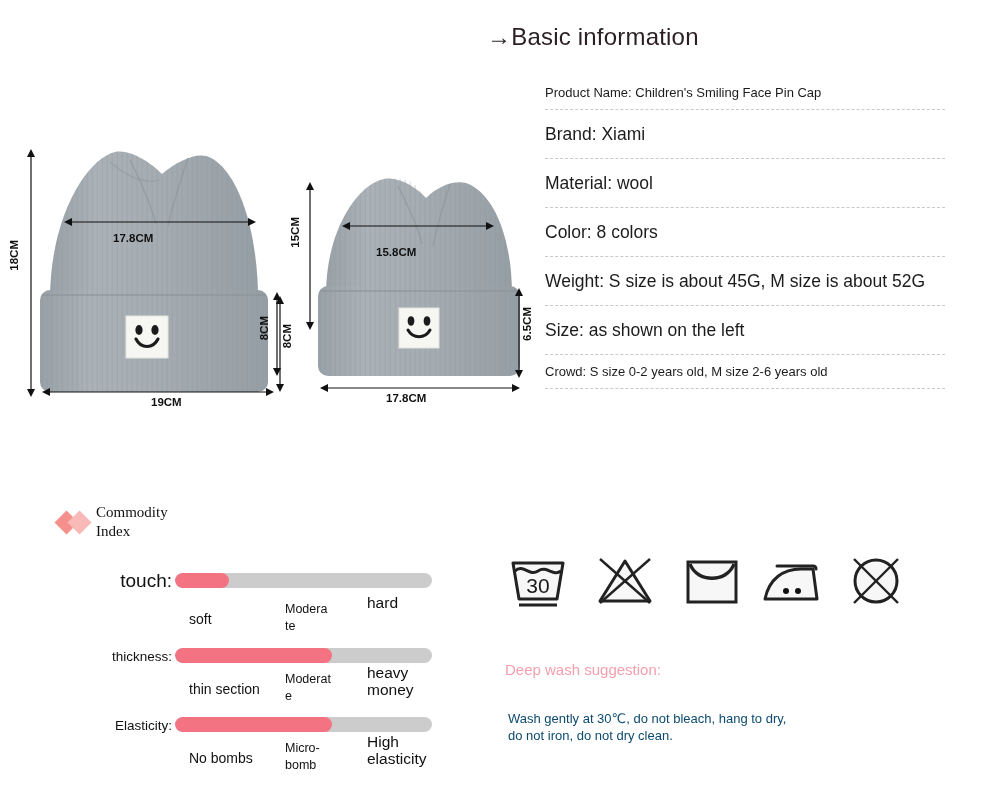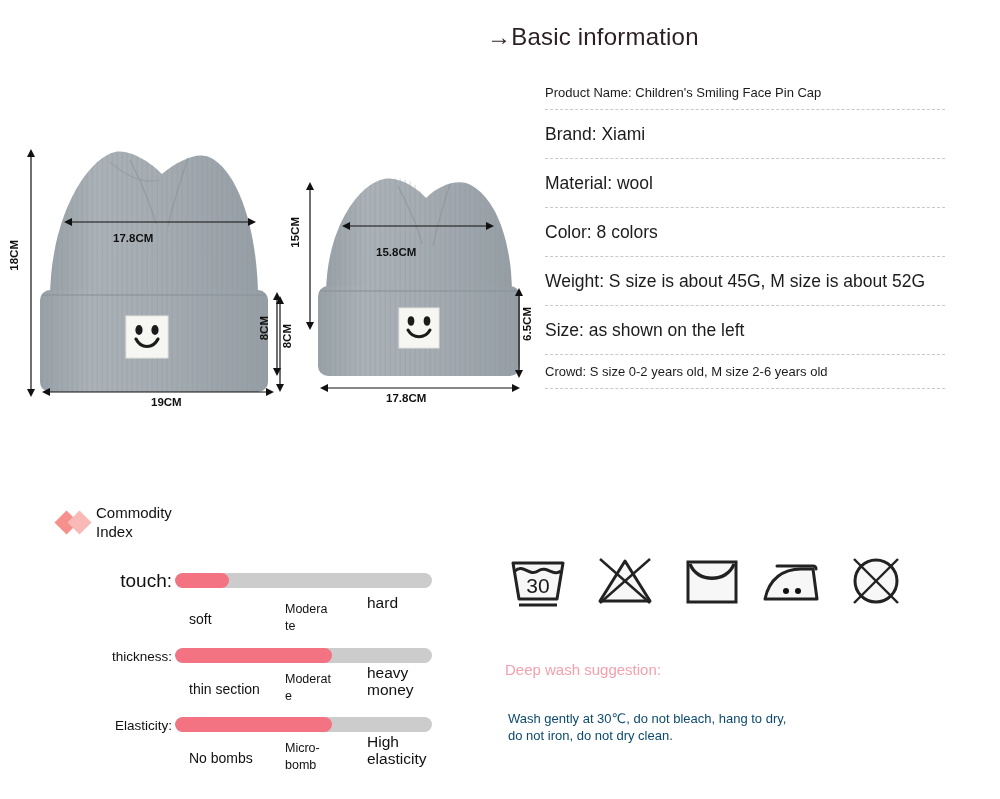--- a/index.html
+++ b/index.html
@@ -31,21 +31,21 @@
   }
   .info-row .txt{white-space:nowrap;color:#1c1c1c;}
   .info-row.sm{height:34px;}
   .info-row.sm .txt{font-size:13px;}
   .info-row.lg{height:49px;}
   .info-row.lg .txt{font-size:17.5px;}
 
   
   .ci-title{
     position:absolute;left:96px;top:503px;
-    font-size:15px;line-height:19px;color:#111;width:110px;
+    font-size:15px;line-height:19px;color:#111;width:110px;font-family:Liberation Serif, serif;
   }
   .diamonds{position:absolute;left:56px;top:511px;width:44px;height:24px;}
   .dia{position:absolute;width:17px;height:17px;transform:rotate(45deg);}
   .dia.a{left:2px;top:3px;background:#f5908c;}
   .dia.b{left:15px;top:3px;background:#f9b9b6;}
 
   .bar-row{position:absolute;left:0;width:470px;height:22px;}
   .bar-label{
     position:absolute;right:298px;top:50%;transform:translateY(-50%);
     text-align:right;white-space:nowrap;color:#111;

